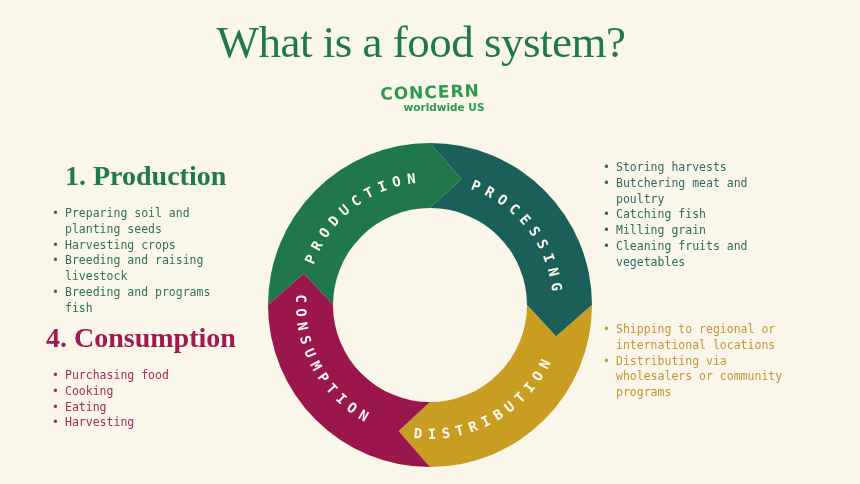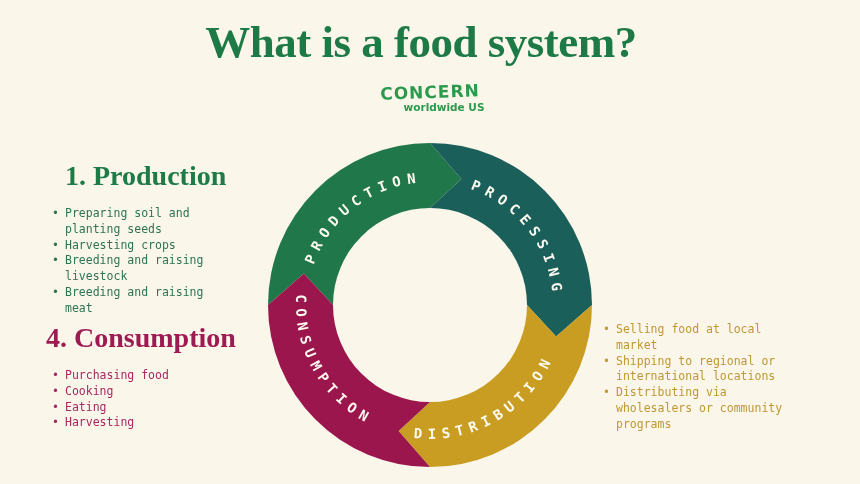--- a/index.html
+++ b/index.html
@@ -3,21 +3,21 @@
 <meta charset="utf-8">
 <style>
   html,body{margin:0;padding:0;}
   body{
     width:860px;height:484px;position:relative;overflow:hidden;
     background:#faf6ea;
     font-family:"Liberation Sans",sans-serif;
   }
   .page-title{
     position:absolute;top:16px;left:0;width:842px;text-align:center;
-    font-family:"Liberation Serif",serif;font-weight:700;
+    font-family:"Liberation Serif",serif;font-weight:400;
     font-size:45px;line-height:52px;color:#1d7a46;letter-spacing:-0.5px;
   }
   .logo{
     position:absolute;top:84px;left:50%;transform:translateX(-50%);
     text-align:center;color:#2b9a4c;
   }
   .logo .wordmark{
     display:block;font-family:"DejaVu Sans",sans-serif;font-weight:800;
     font-size:17px;line-height:17px;letter-spacing:1px;transform:rotate(-2deg);
   }
@@ -65,30 +65,36 @@
   <span class="wordmark">CONCERN</span>
   <span class="tagline">worldwide US</span>
 </div>
 
 <div class="section sec-production">
   <h2>1. Production</h2>
   <ul>
       <li>Preparing soil and planting seeds</li>
       <li>Harvesting crops</li>
       <li>Breeding and raising livestock</li>
-      <li>Breeding and raising meat</li>
+      <li>Breeding and programs fish</li>
     </ul>
 </div>
 
 <div class="section sec-processing">
+  <ul>
+      <li>Storing harvests</li>
+      <li>Butchering meat and poultry</li>
+      <li>Catching fish</li>
+      <li>Milling grain</li>
+      <li>Cleaning fruits and vegetables</li>
+    </ul>
 </div>
 
 <div class="section sec-distribution">
   <ul>
-      <li>Selling food at local market</li>
       <li>Shipping to regional or international locations</li>
       <li>Distributing via wholesalers or community programs</li>
     </ul>
 </div>
 
 <div class="section sec-consumption">
   <h2>4. Consumption</h2>
   <ul>
       <li>Purchasing food</li>
       <li>Cooking</li>

